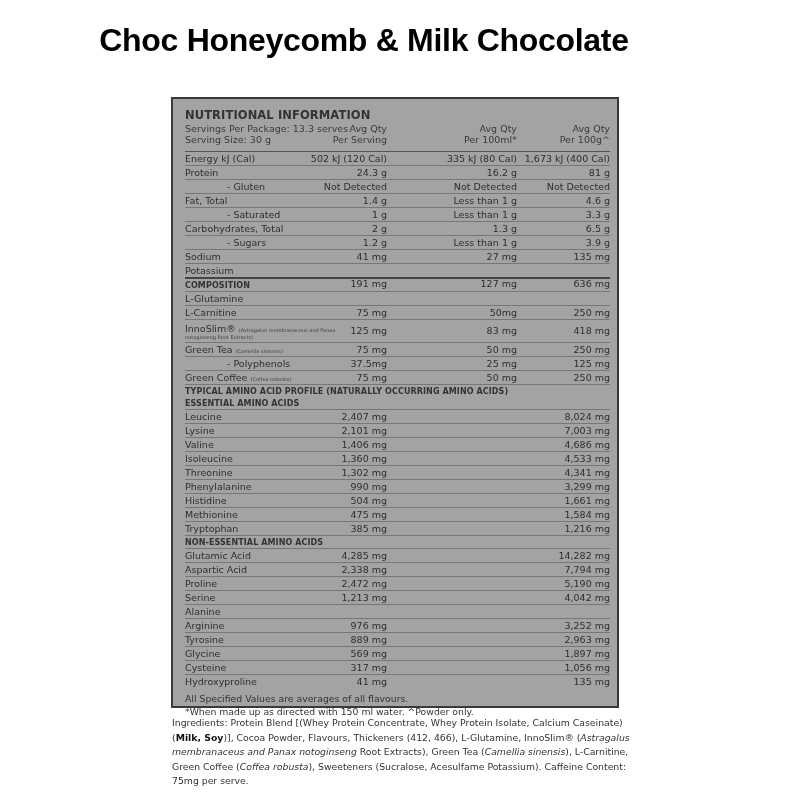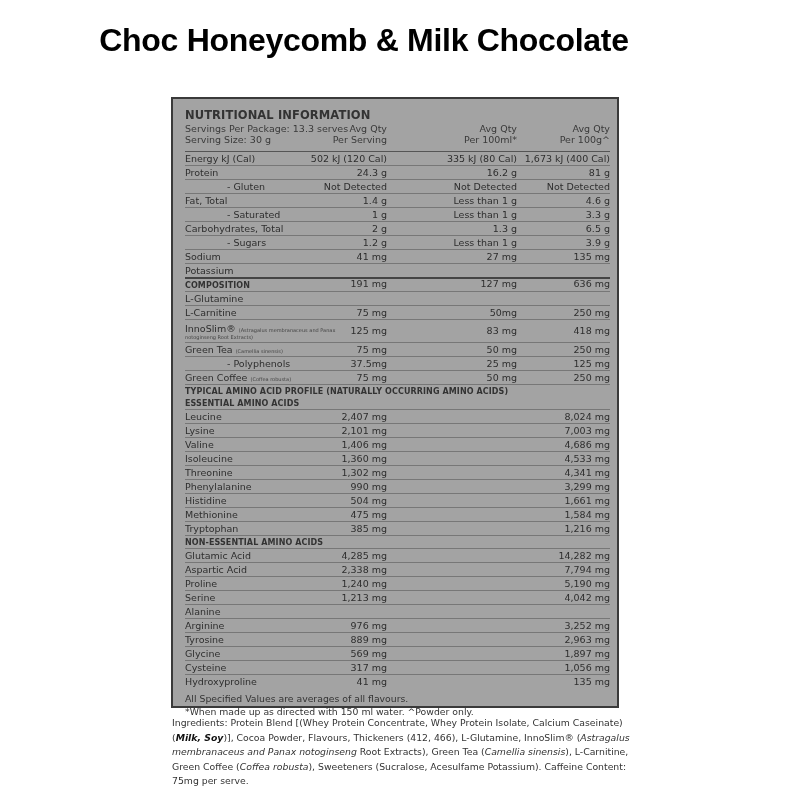--- a/index.html
+++ b/index.html
@@ -27,21 +27,21 @@
   .sec { font-size: 8px; font-weight: bold; color: #333; height: 12px; line-height: 13px; border-bottom: 1px solid #777; letter-spacing: 0.1px;}
   .sec.nob { border-bottom: none; }
   .row.tall { height: 22px; line-height: 22px; }
   .small { font-size: 5px; line-height: 6px; color: #444; }
   .inno { display: flex; flex-direction: column; justify-content: center; line-height: 9px; }
   .inno .big { font-size: 9.5px; line-height: 11px; }
   .nb { border-bottom: none; }
   .notes { font-size: 9.3px; line-height: 13px; color: #333; margin-top: 4px; }
   .ingr { position: absolute; left: 172px; top: 716px; width: 460px; font-size: 9.3px;
           line-height: 14.5px; color: #333; }
-  .ingr b { color: #111; font-style: italic; }
+  .ingr b { color: #111; }
 </style>
 </head>
 <body>
 
 <div class="title">Choc Honeycomb &amp; Milk Chocolate</div>
 
 <div class="panel">
   <div class="inner">
     <div class="h-main">NUTRITIONAL INFORMATION</div>
 
@@ -271,21 +271,21 @@
         <div class="row">
           <div class="lbl">Aspartic Acid</div>
           <div class="cols">
             <span class="a">2,338 mg</span>
             <span class="d">7,794 mg</span>
           </div>
         </div>
         <div class="row">
           <div class="lbl">Proline</div>
           <div class="cols">
-            <span class="a">1,240 mg</span>
+            <span class="a">2,472 mg</span>
             <span class="d">5,190 mg</span>
           </div>
         </div>
         <div class="row">
           <div class="lbl">Serine</div>
           <div class="cols">
             <span class="a">1,213 mg</span>
             <span class="d">4,042 mg</span>
           </div>
         </div>

